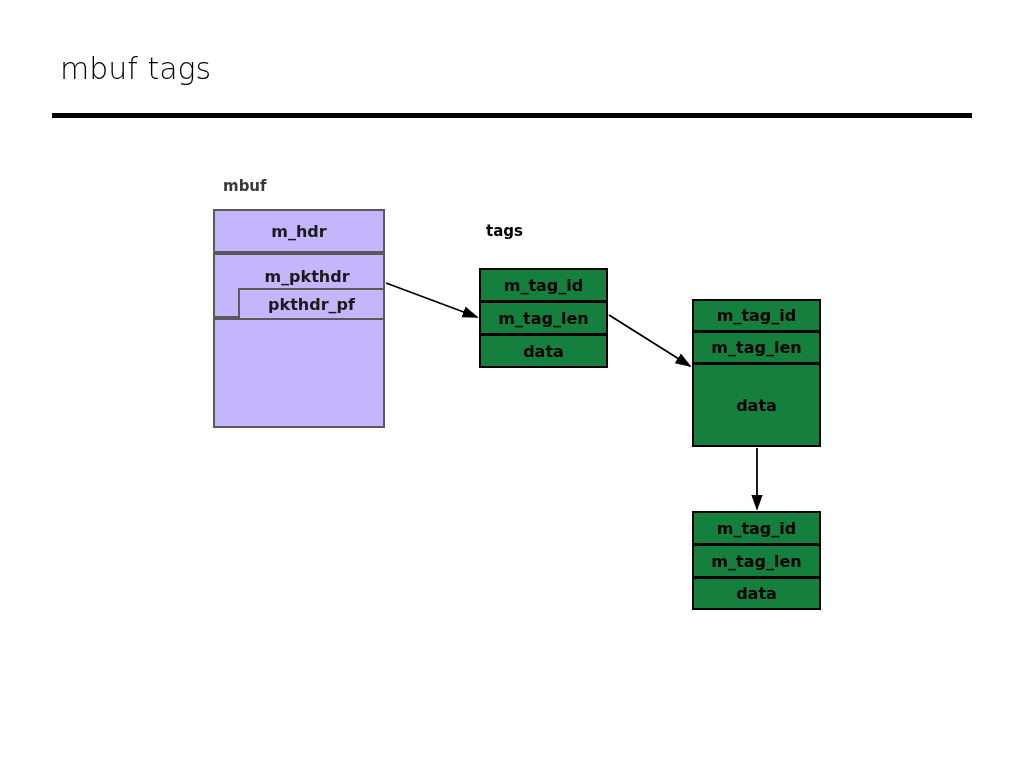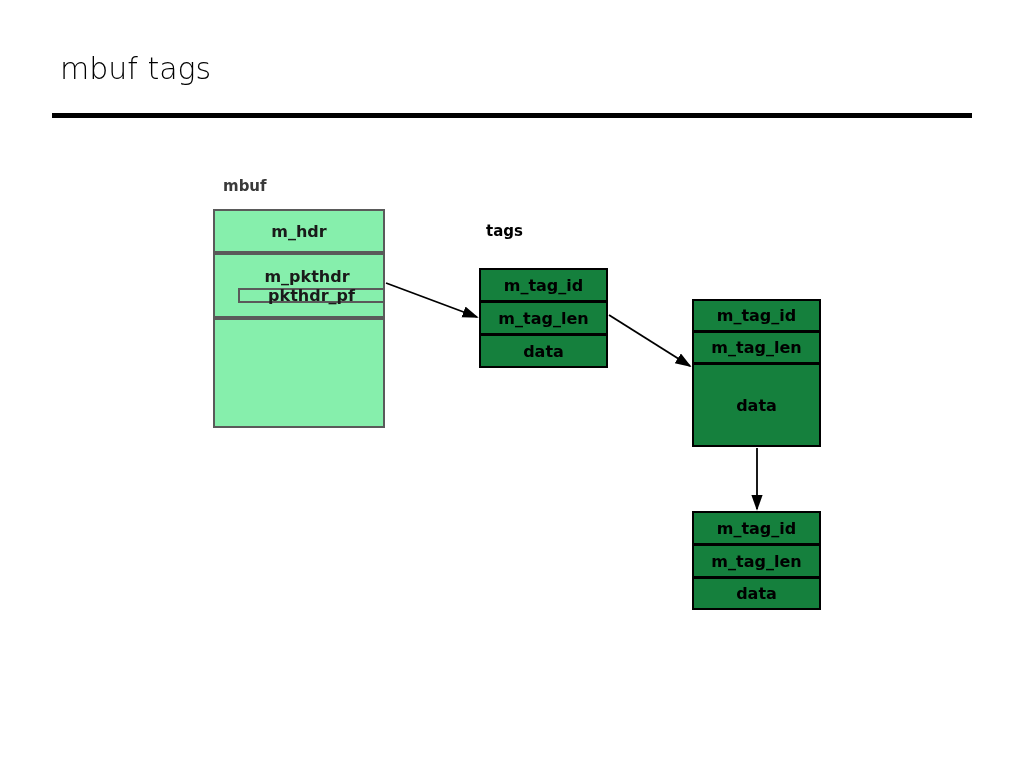--- a/index.html
+++ b/index.html
@@ -58,21 +58,21 @@
   .mbuf-box {
     position: absolute;
     box-sizing: border-box;
     border: 2px solid #5a5a5a;
     background: #ffffff;
   }
   .mbuf-row {
     position: absolute;
     box-sizing: border-box;
     border: 2px solid #5a5a5a;
-    background: #86efac;
+    background: #c4b5fd;
     display: flex;
     align-items: center;
     justify-content: center;
     font-size: 16px;
     font-weight: bold;
     color: #1a1a1a;
   }
 
   
   .mtag-box {
@@ -118,21 +118,21 @@
   <div class="mbuf-box" style="left:213px; top:209px; width:172px; height:219px;"></div>
 
   <div class="mbuf-row" style="left:213px; top:209px; width:172px; height:44px;">
     <span>m_hdr</span>
   </div>
 
   <div class="mbuf-row" style="left:213px; top:253px; width:172px; height:65px;">
     <span style="position:absolute; left:0; top:0; width:172px; height:43px; display:flex; align-items:center; justify-content:center;margin-left:6px;">m_pkthdr</span>
   </div>
 
-  <div class="mbuf-row" style="left:238px; top:288px; width:147px; height:15px;">
+  <div class="mbuf-row" style="left:238px; top:288px; width:147px; height:32px;">
     <span>pkthdr_pf</span>
   </div>
 
   <div class="mbuf-row" style="left:213px; top:318px; width:172px; height:110px;">
     <span></span>
   </div>
 
   <div class="mtag-box" style="left:479px; top:268px; width:129px; height:100px;"></div>
   <div class="mtag-row" style="left:479px; top:268px; width:129px; height:34px;">
     <span>m_tag_id</span>

